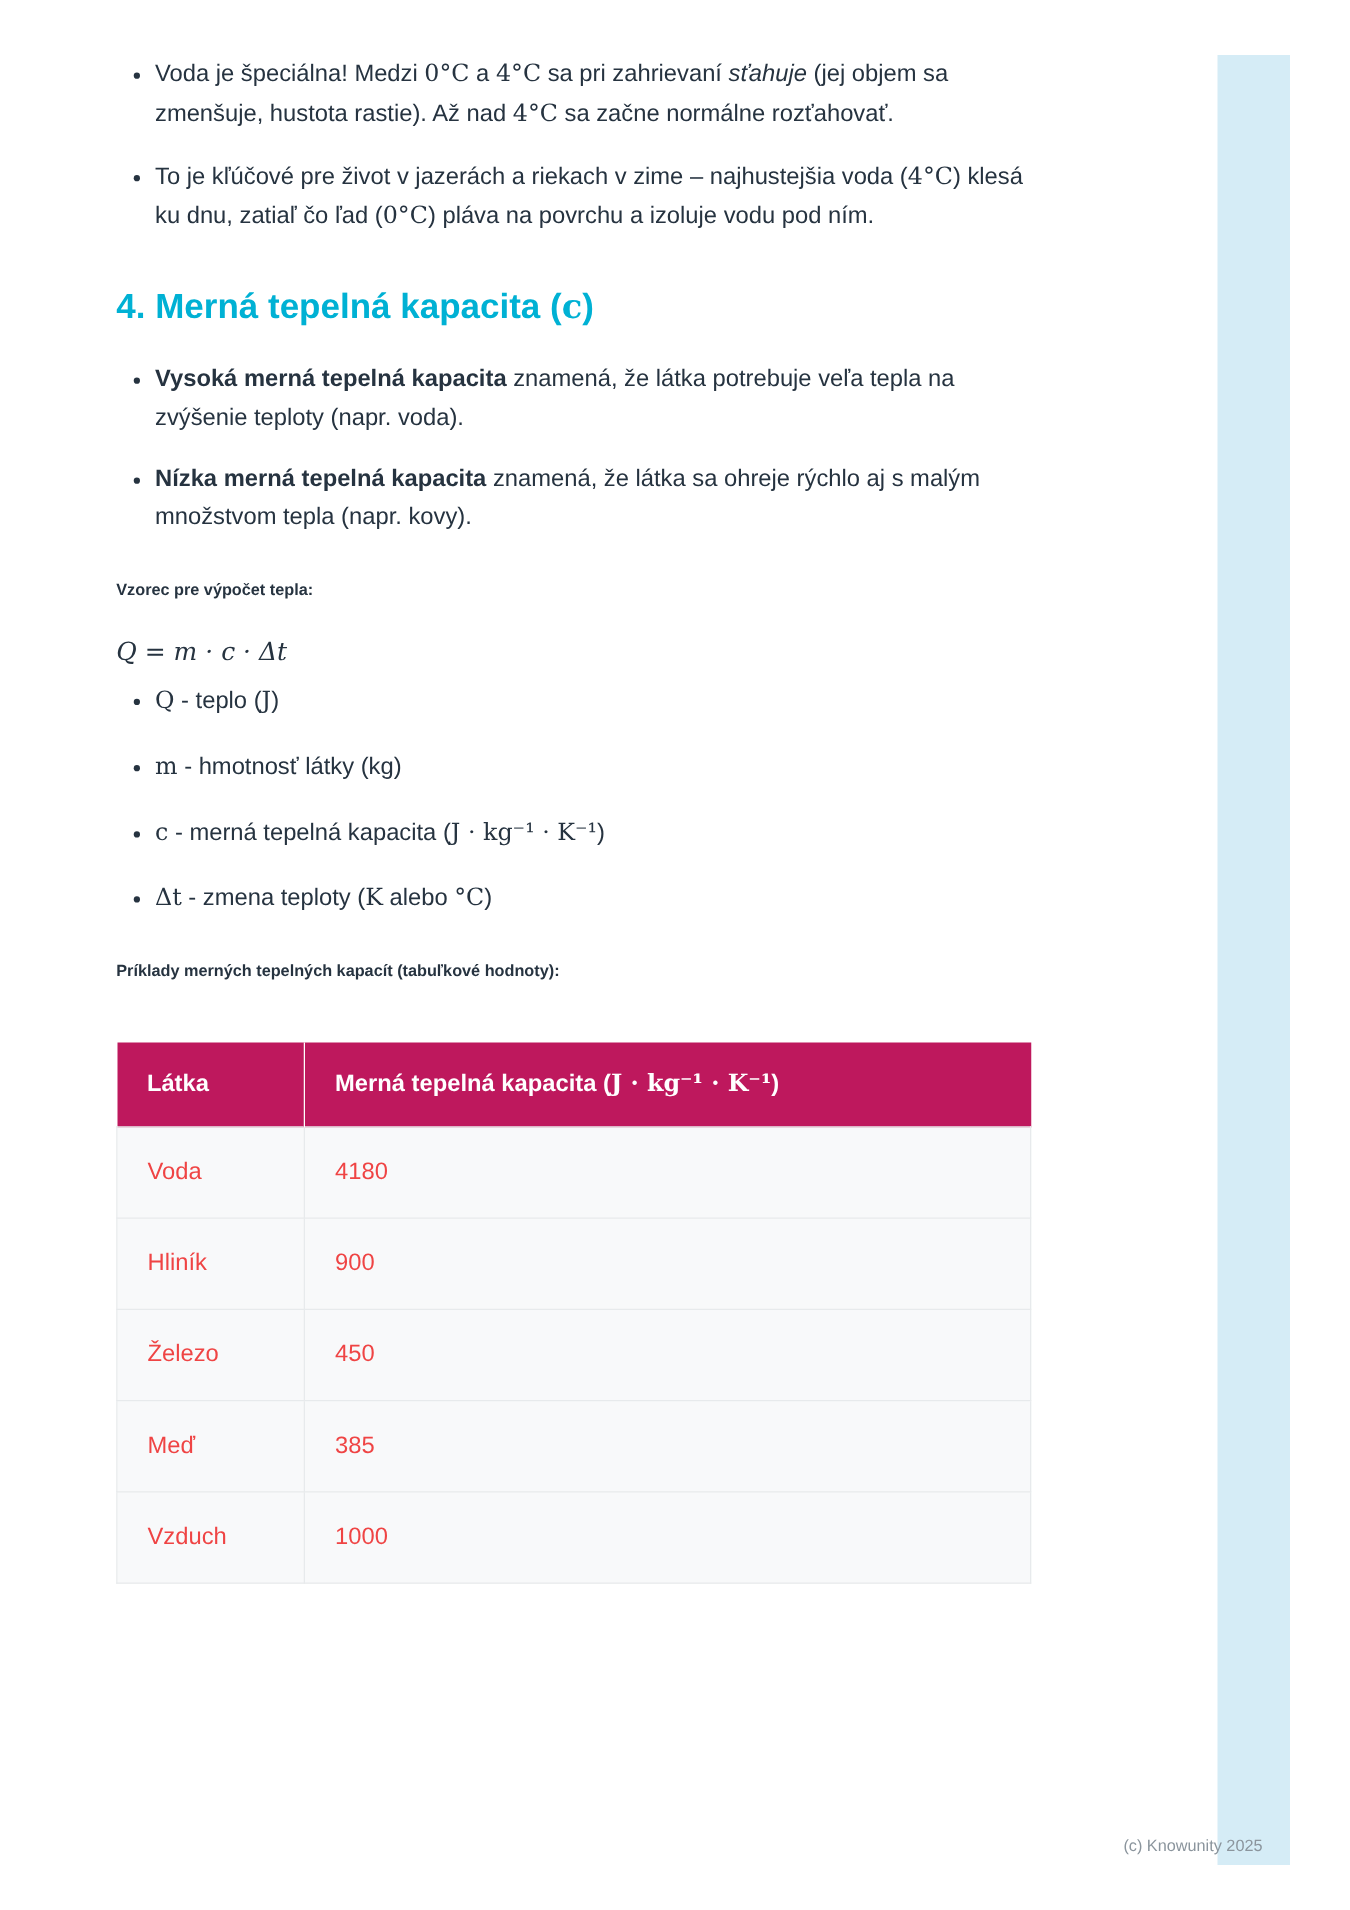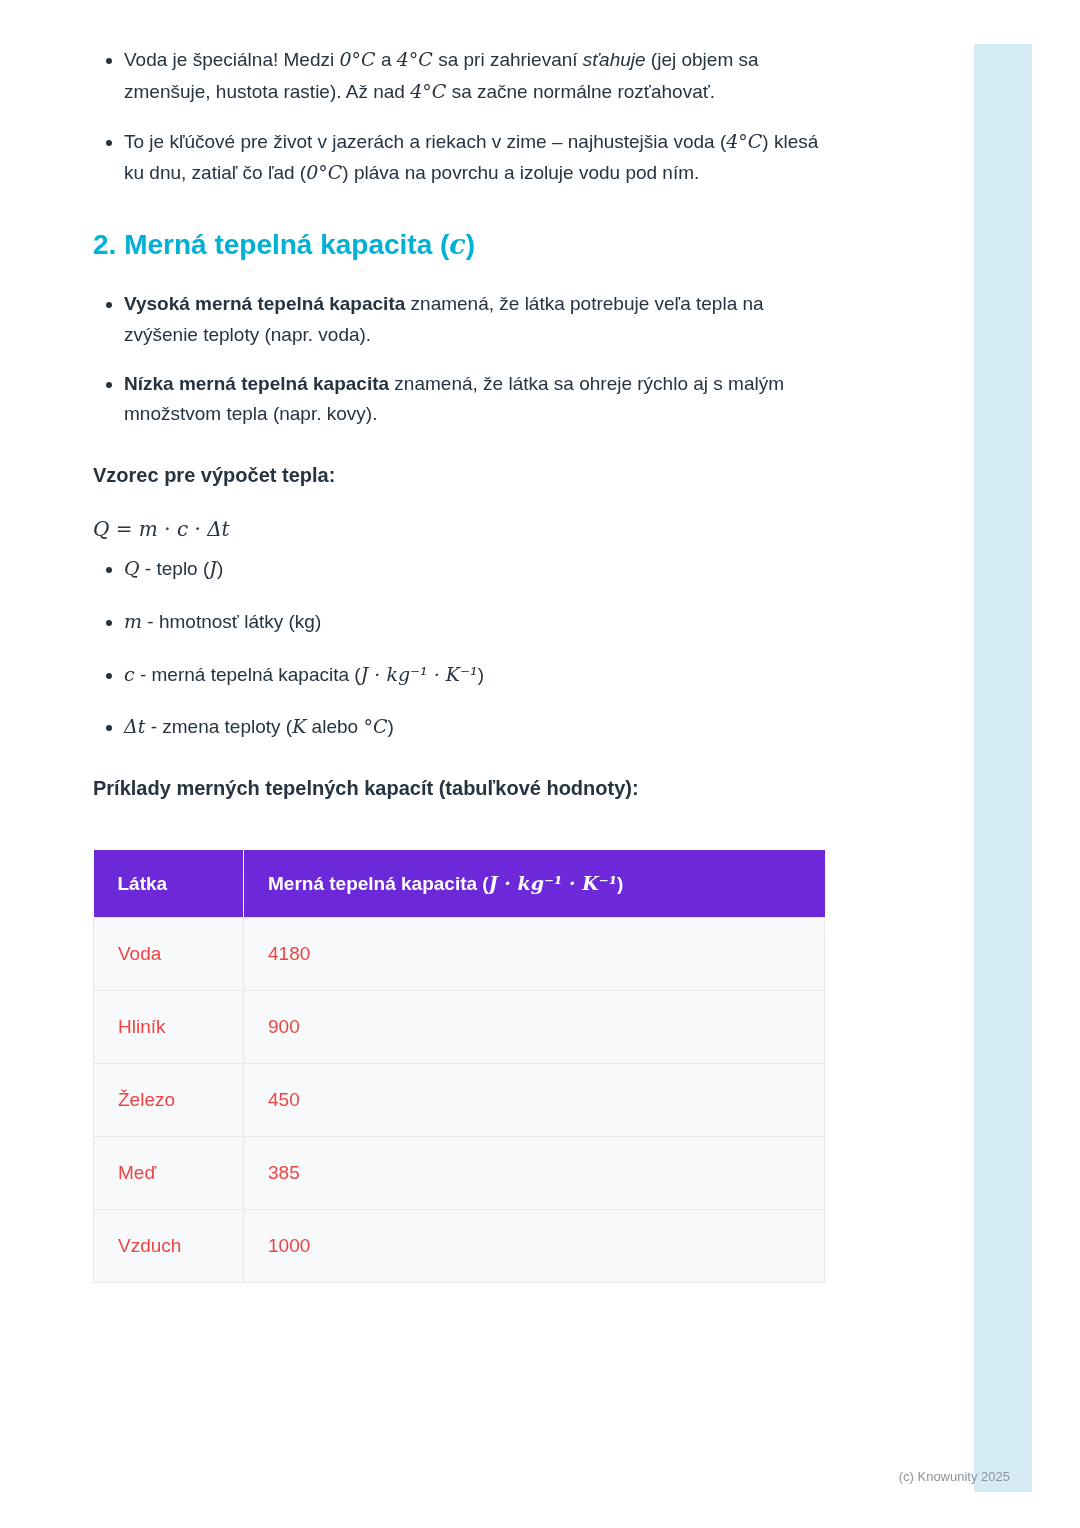--- a/index.html
+++ b/index.html
@@ -34,56 +34,55 @@
     list-style: disc;
     width: 736px;
   }
   ul.bullets li {
     margin-bottom: 18px;
     font-size: 19px;
     line-height: 1.62;
   }
   .mt {
     font-family: "DejaVu Serif", serif;
-    font-style: italic;
   }
   .em { font-style: italic; }
   .b  { font-weight: 700; }
   h2.section-heading {
     font-size: 28px;
     font-weight: 700;
     color: #00b1d4;
     margin: 40px 0 28px 0;
   }
   h2.section-heading .mt { font-size: 27px; }
   p.lead {
     font-size: 19px;
     line-height: 1.6;
     margin: 0 0 30px 0;
   }
   p.bold-label {
-    font-size: 20px;
+    font-size: 13px;
     font-weight: 700;
     margin: 34px 0 30px 0;
   }
   p.formula {
     font-family: "DejaVu Serif", serif;
     font-style: italic;
     font-size: 20px;
     margin: 0 0 12px 0;
   }
   ul.vars { margin-bottom: 4px; }
   ul.vars li { margin-bottom: 21px; }
   table.cap-table {
     border-collapse: collapse;
     width: 732px;
     margin-top: 50px;
   }
   table.cap-table thead th {
-    background: #6d28d9;
+    background: #be185d;
     color: #ffffff;
     text-align: left;
     font-size: 19px;
     font-weight: 700;
     padding: 22px 24px;
   }
   table.cap-table thead th:first-child {
     width: 150px;
     border-right: 1px solid #ffffff;
   }
@@ -109,21 +108,21 @@
 
 <div class="stripe"></div>
 
 <div class="content">
 
   <ul class="bullets">
     <li><span>Voda je špeciálna! Medzi </span><span class="mt">0°C</span><span> a </span><span class="mt">4°C</span><span> sa pri zahrievaní </span><span class="em">sťahuje</span><span> (jej objem sa zmenšuje, hustota rastie). Až nad </span><span class="mt">4°C</span><span> sa začne normálne rozťahovať.</span></li>
     <li><span>To je kľúčové pre život v jazerách a riekach v zime – najhustejšia voda (</span><span class="mt">4°C</span><span>) klesá ku dnu, zatiaľ čo ľad (</span><span class="mt">0°C</span><span>) pláva na povrchu a izoluje vodu pod ním.</span></li>
   </ul>
 
-  <h2 class="section-heading"><span>2. Merná tepelná kapacita (</span><span class="mt">c</span><span>)</span></h2>
+  <h2 class="section-heading"><span>4. Merná tepelná kapacita (</span><span class="mt">c</span><span>)</span></h2>
 
 
   <ul class="bullets">
     <li><span class="b">Vysoká merná tepelná kapacita</span><span> znamená, že látka potrebuje veľa tepla na zvýšenie teploty (napr. voda).</span></li>
     <li><span class="b">Nízka merná tepelná kapacita</span><span> znamená, že látka sa ohreje rýchlo aj s malým množstvom tepla (napr. kovy).</span></li>
   </ul>
 
   <p class="bold-label">Vzorec pre výpočet tepla:</p>
 
   <p class="formula">Q = m · c · Δt</p>

